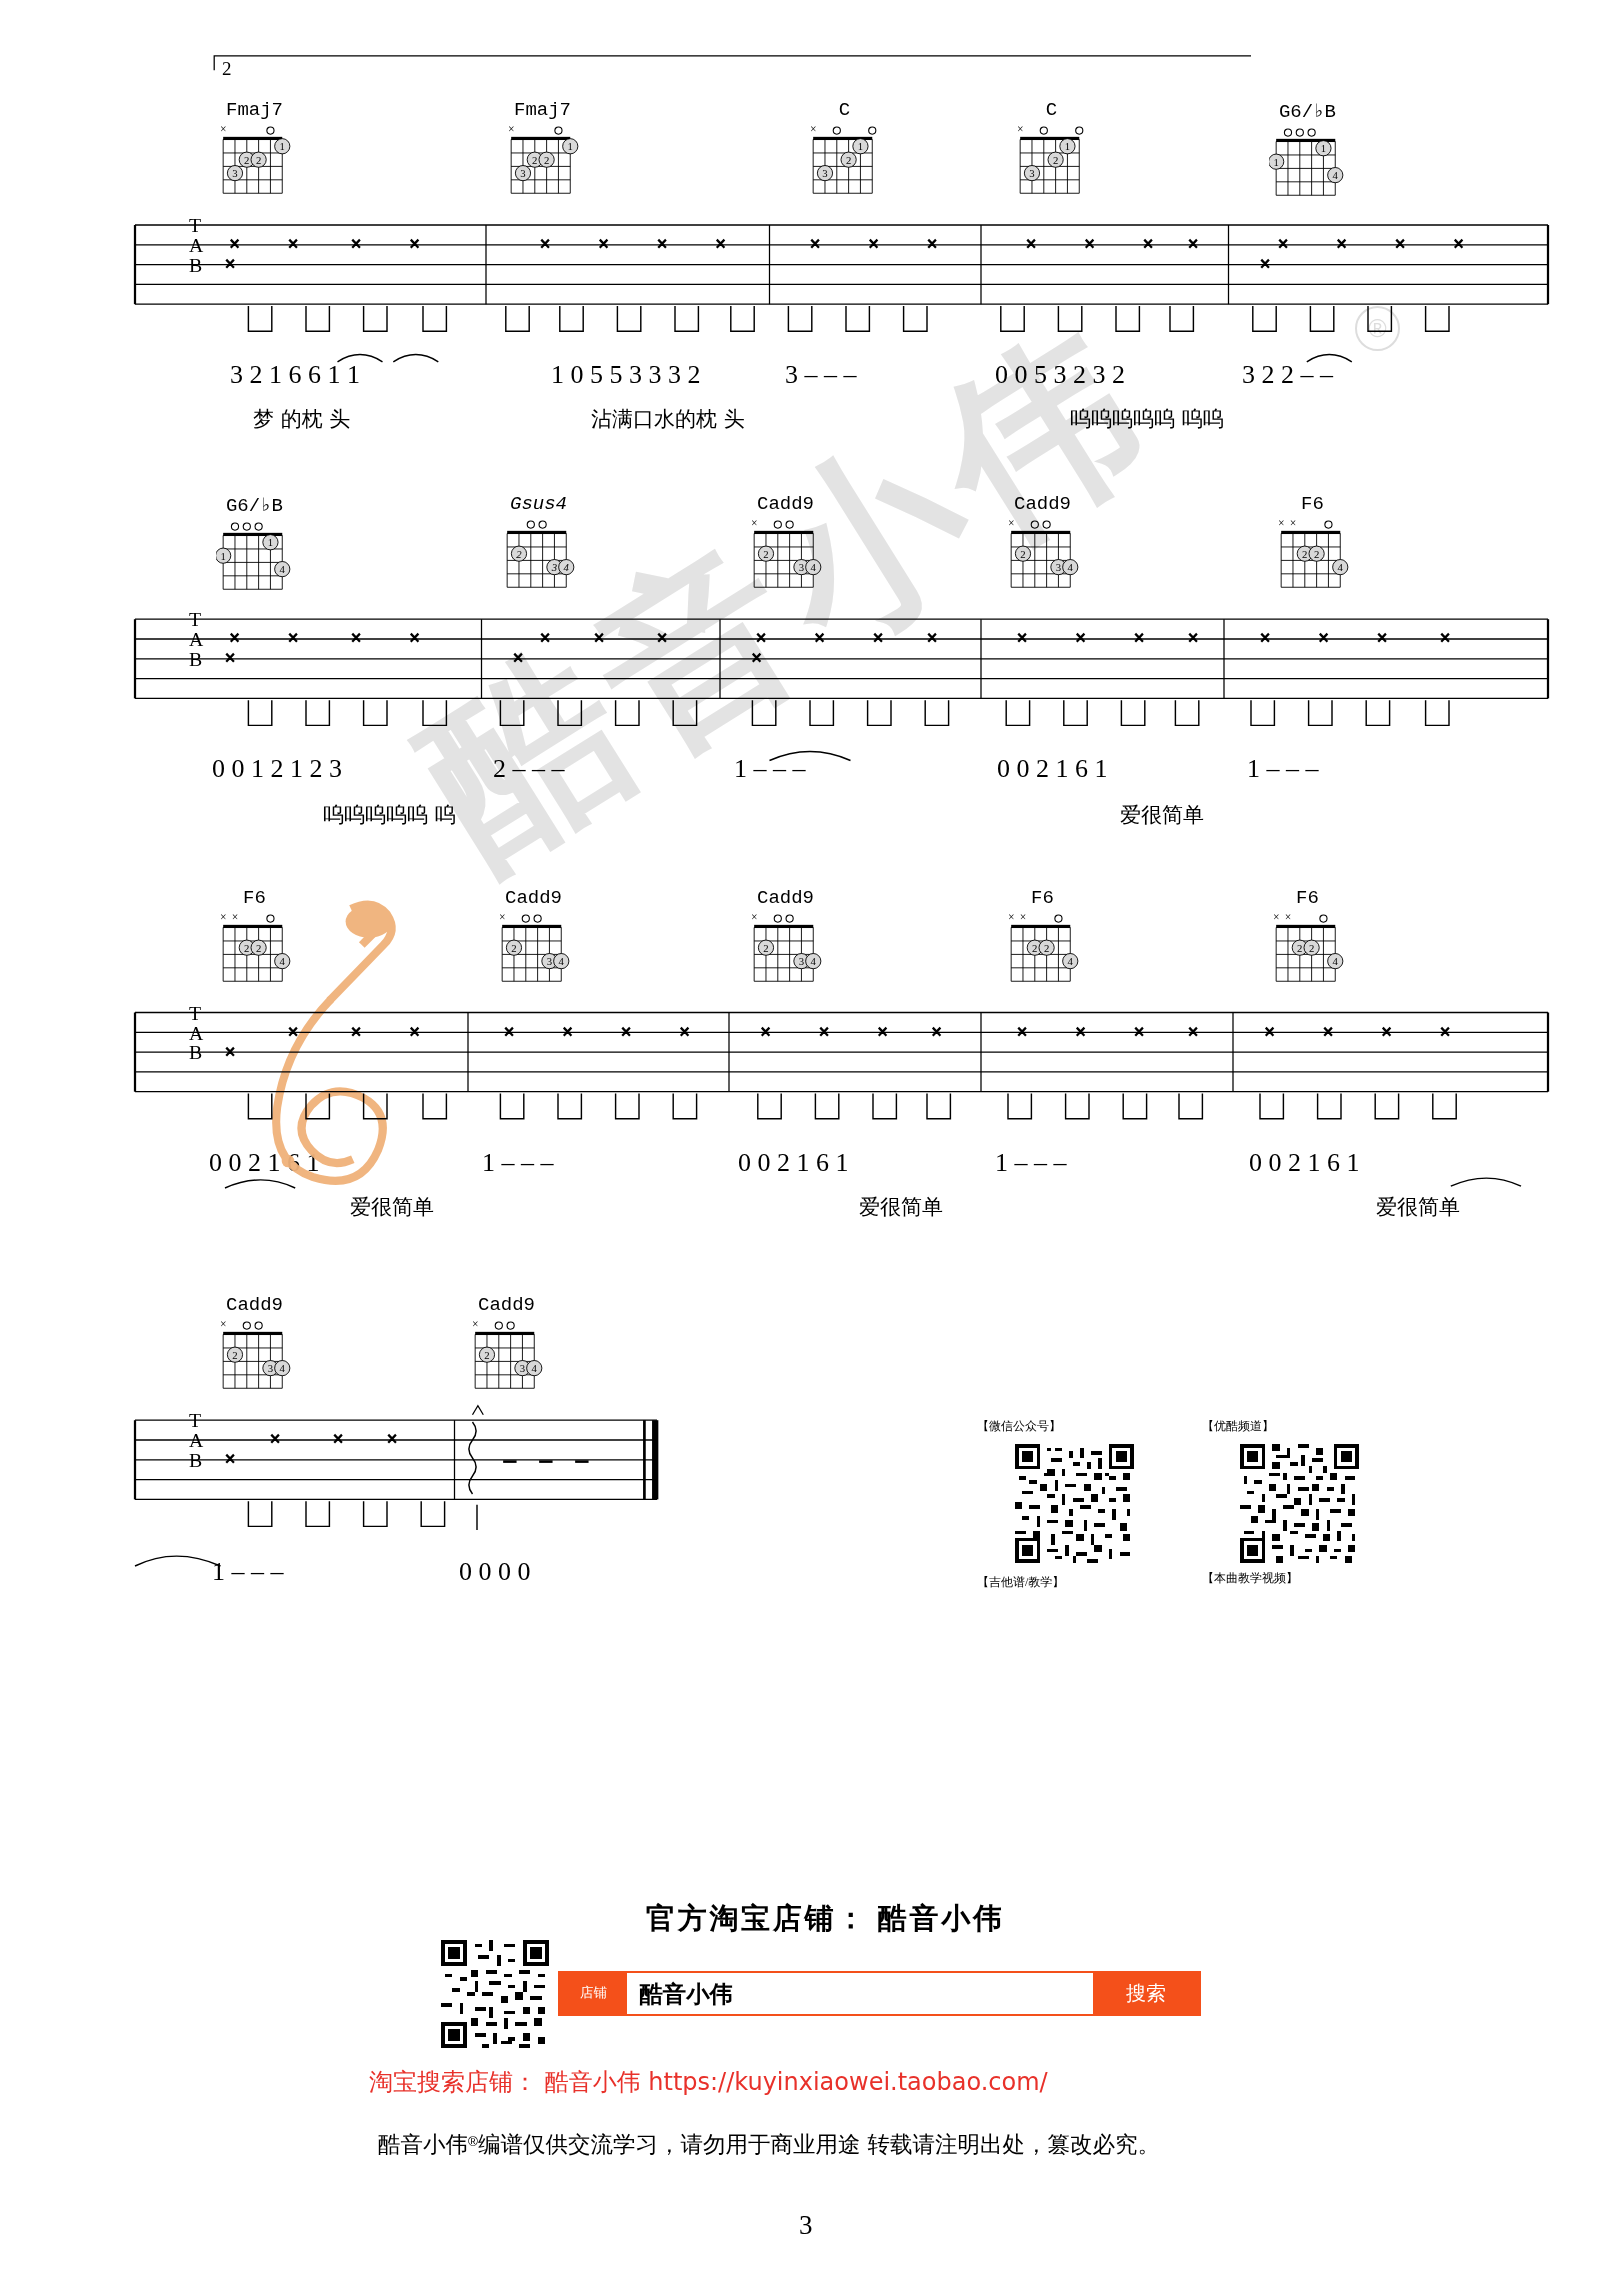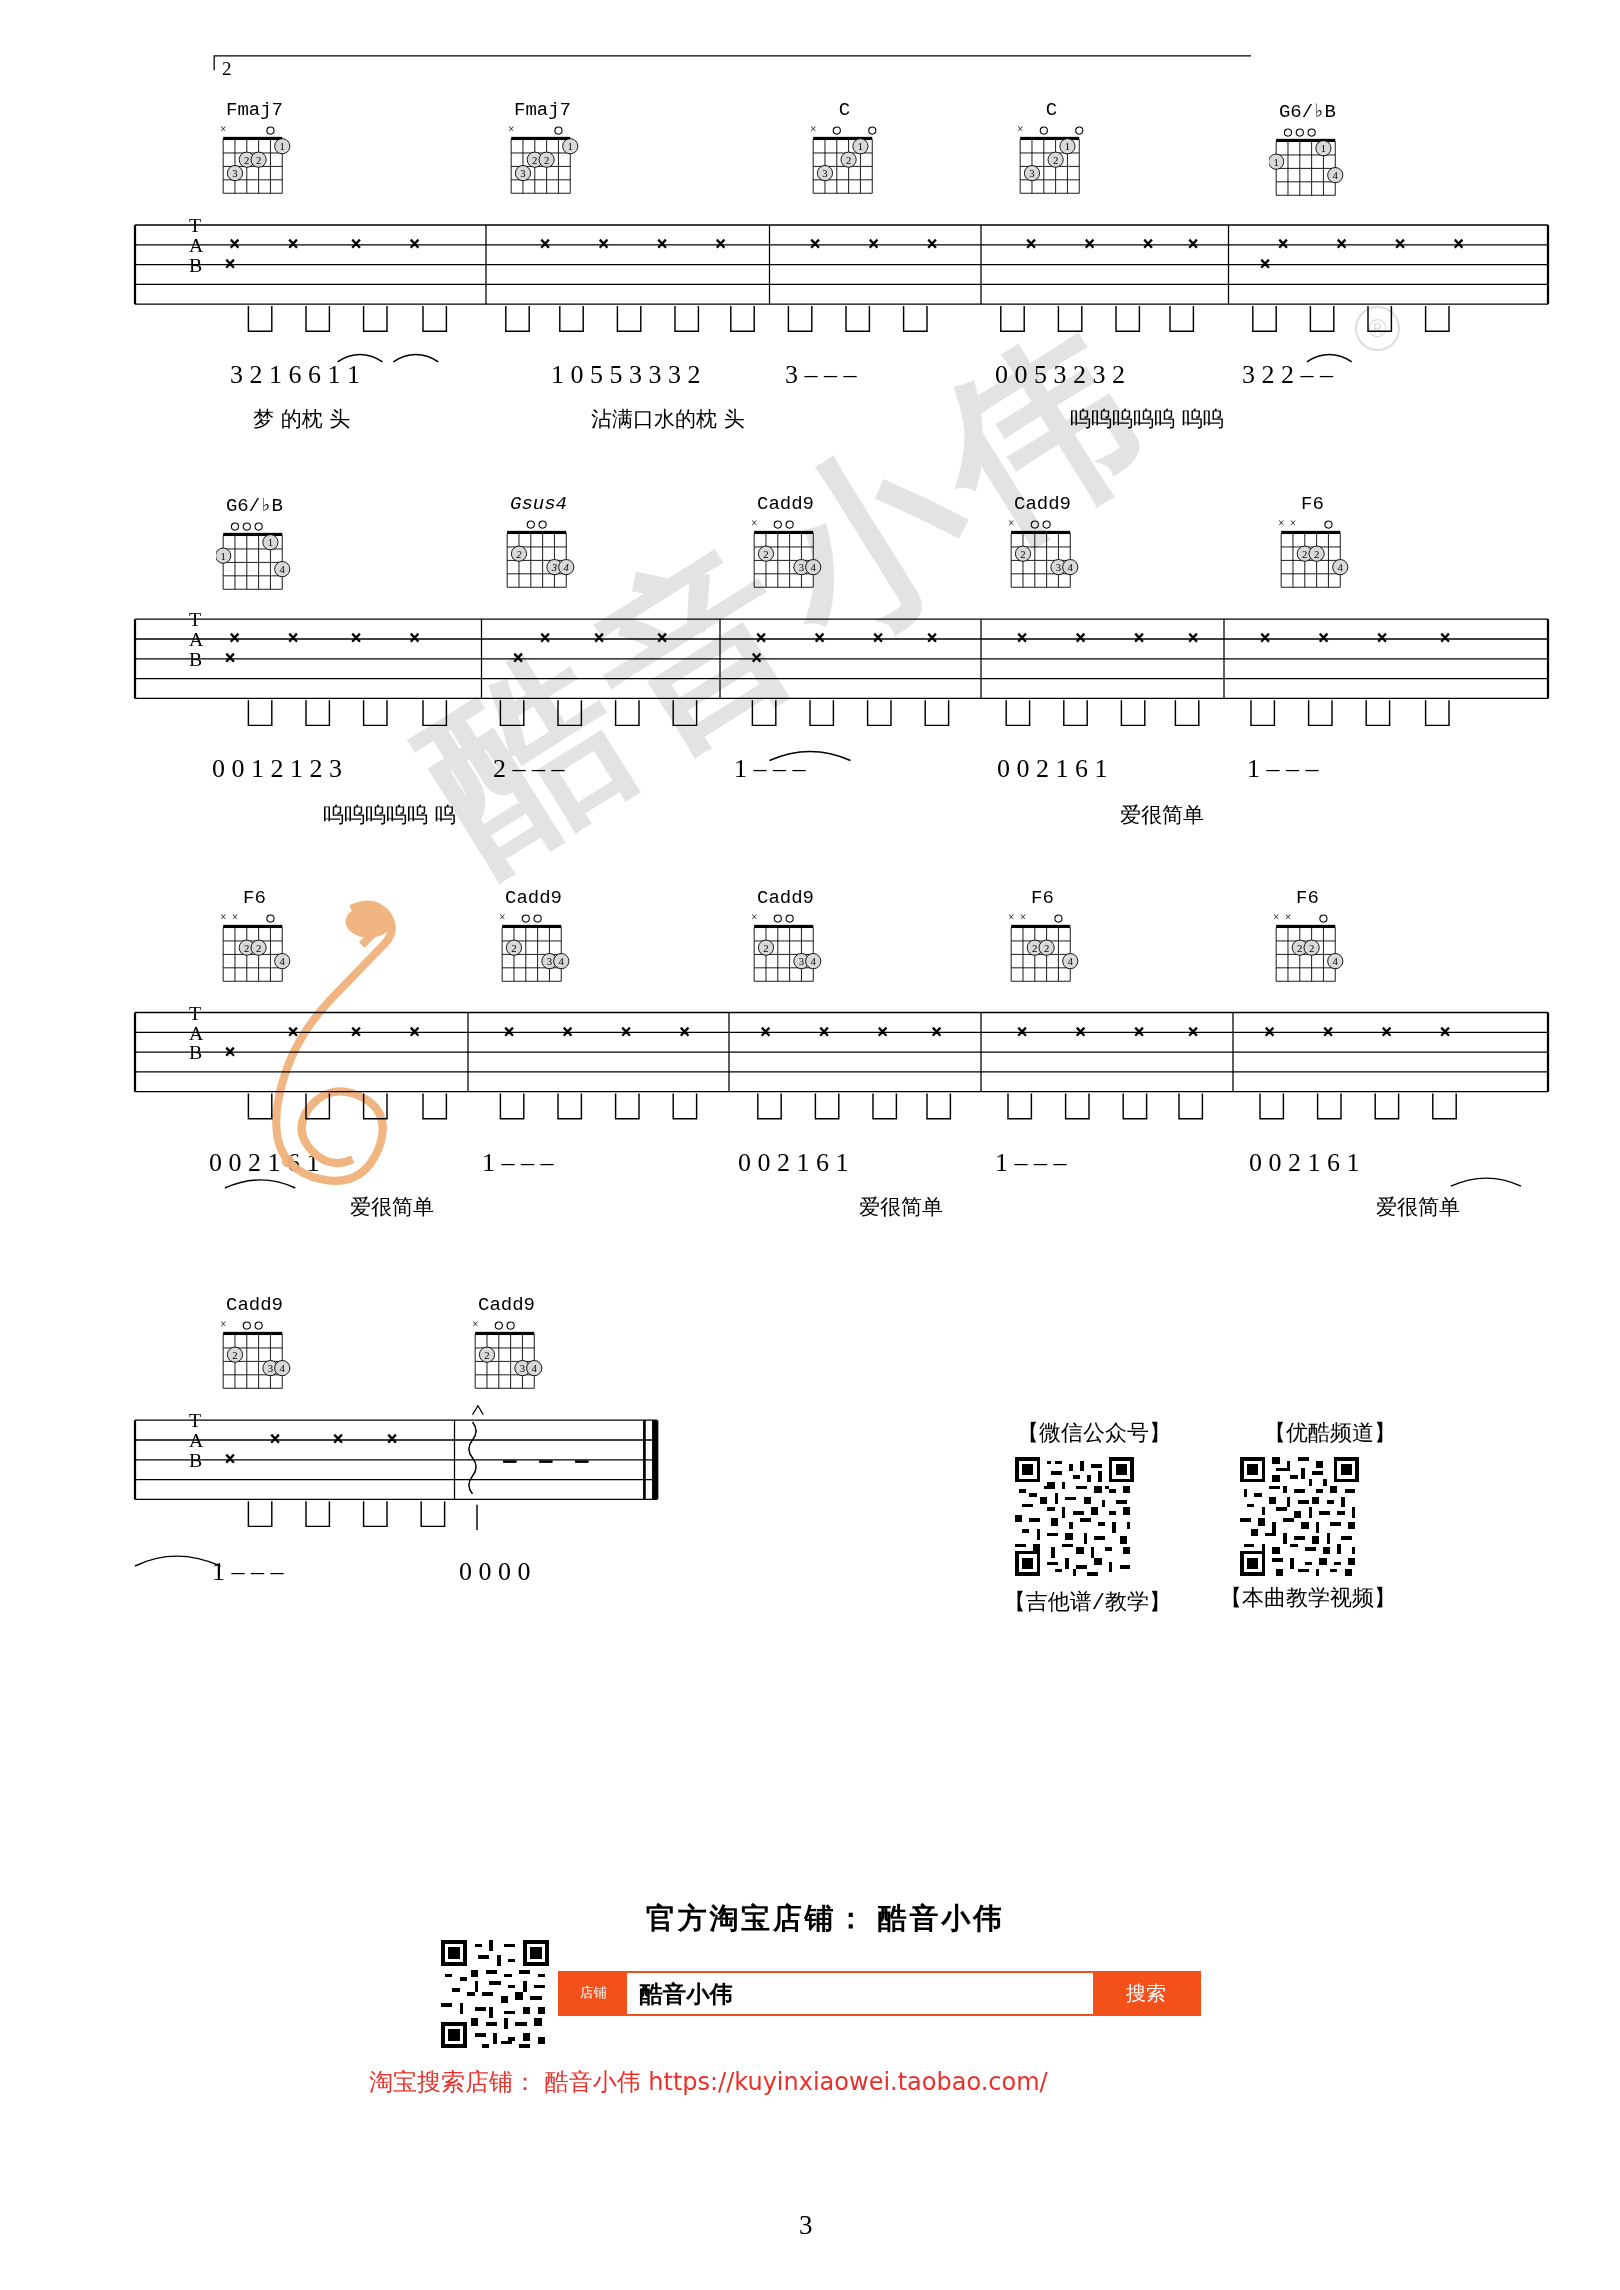--- a/index.html
+++ b/index.html
@@ -14,21 +14,21 @@
         color:#ddd;font-size:25px;text-align:center;line-height:40px;z-index:0;}
 
   
   .guitar{position:absolute;left:225px;top:891px;z-index:1;opacity:.95;}
   .chordname{position:absolute;font-family:"Liberation Mono",monospace;font-size:19px;
              white-space:nowrap;text-align:center;}
   .lyric{position:absolute;font-size:21px;font-family:"DejaVu Sans",sans-serif;white-space:nowrap;margin-left:44px;}
   .num{position:absolute;font-family:"Liberation Serif",serif;font-size:26px;white-space:nowrap;}
 
   
-  .qr-label{font-size:22px;font-family:Liberation Mono, monospace;text-align:right;white-space:nowrap;}
+  .qr-label{font-size:12px;font-family:Liberation Serif, serif;text-align:left;white-space:nowrap;}
   .qr-box{width:119px;height:119px;}
   .shop-title{font-family:"Liberation Serif",serif;font-weight:bold;font-size:29px;letter-spacing:2.7px;}
   .tb-link{color:#e8312a;font-size:24px;font-family:"DejaVu Sans",sans-serif;white-space:nowrap;}
   .foot-note{font-size:22.5px;font-family:"DejaVu Sans",sans-serif;white-space:nowrap;}
   .pagenum{font-size:27px;font-family:"Liberation Serif",serif;}
   .searchbar{border:2.7px solid #f4501a;height:41px;display:flex;align-items:stretch;width:639px;background:#fff;}
   .searchbar .tag{background:#f4501a;color:#fff;font-size:13.5px;padding:0 5.4px;display:flex;align-items:center;
                   justify-content:center;width:56px;line-height:1.1;text-align:center;}
   .searchbar .kw{flex:1;display:flex;align-items:center;padding-left:12.6px;font-size:23.4px;font-weight:bold;
                  font-family:"DejaVu Sans",sans-serif;}
@@ -977,17 +977,20 @@
   </div>
 
   <div class="searchbar" style="position:absolute;left:558px;top:1971px;z-index:4;">
     <div class="tag">店铺</div>
     <div class="kw">酷音小伟</div>
     <div class="btn">搜索</div>
   </div>
 
   <div class="tb-link" style="position:absolute;left:369px;top:2066px;z-index:4;">淘宝搜索店铺： 酷音小伟  https://kuyinxiaowei.taobao.com/</div>
 
+  <div style="position:absolute;left:378px;top:2129px;z-index:4;">
+    <span class="foot-note">酷音小伟</span><sup style="font-size:13.5px;">®</sup><span class="foot-note">编谱仅供交流学习，请勿用于商业用途 转载请注明出处，篡改必究。</span>
+  </div>
 
   <div class="pagenum" style="position:absolute;left:799px;top:2210px;z-index:4;">3</div>
 
 </div>
 
 
 </body></html>

